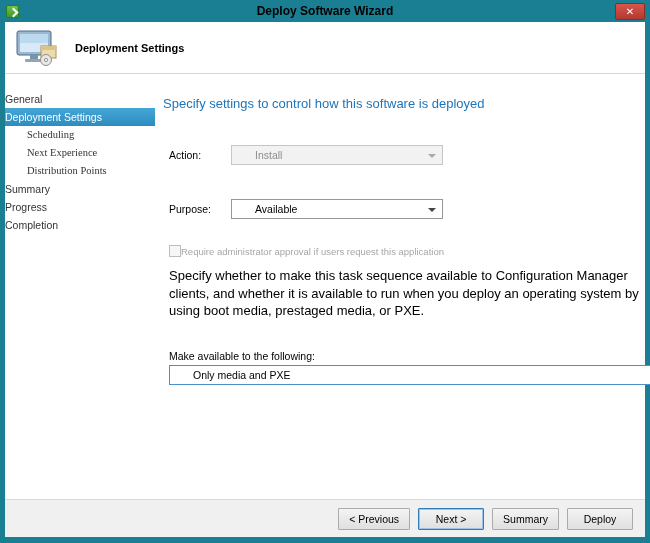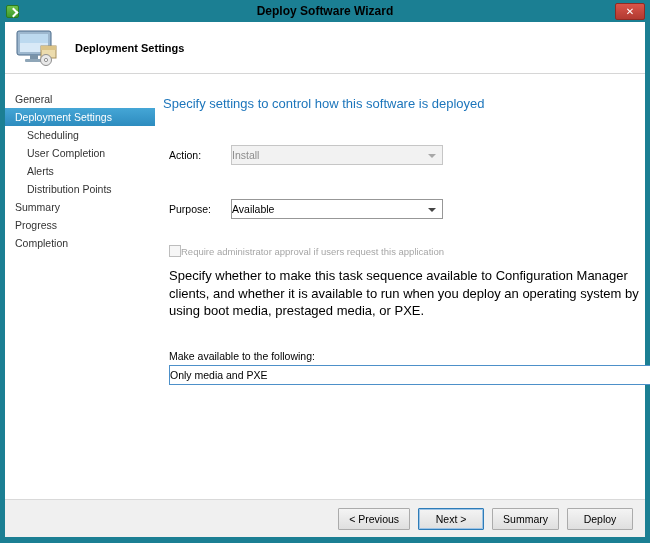--- a/index.html
+++ b/index.html
@@ -55,41 +55,41 @@
   .header{
     height:52px; background:#fff; display:flex; align-items:center;
     padding-left:10px; border-bottom:1px solid #d6d6d6; flex:0 0 auto;
   }
   .header-icon{ width:46px; height:38px; display:inline-block; }
   .header-title{ font-weight:bold; font-size:11px; margin-left:14px; }
   
   .body{ flex:1 1 auto; display:flex; min-height:0; }
   .sidebar{ width:150px; flex:0 0 auto; padding-top:16px; }
   .nav-item{
-    height:18px; line-height:18px; padding-left:10px;
+    height:18px; line-height:18px; 
     font-size:10.5px; color:#333; cursor:pointer; white-space:nowrap;
   }
-  .nav-item.sub{ padding-left:22px; }
+  .nav-item.sub{ padding-left:22px;font-family:Liberation Serif, serif; }
   .nav-item.selected{
     background:linear-gradient(#45a6d6,#2d8cbf);
     color:#fff;
   }
   .content{ flex:1 1 auto; padding:22px 12px 0 8px; }
   .heading{
     color:var(--heading-blue); font-size:13px; font-weight:normal;
     margin-bottom:34px;
   }
   
   .form{ padding-left:6px; }
   .row{ display:flex; align-items:center; margin-bottom:6px;margin-top:34px; }
   .row label{ width:62px; font-size:10.5px; }
   .combo{
     width:212px; height:20px; background:#fff;
     border:1px solid #979797; display:flex; align-items:center;
-    padding-left:0; position:relative; font-size:10.5px; cursor:pointer;
+    padding-left:23px; position:relative; font-size:10.5px; cursor:pointer;
   }
   .combo .arrow{
     position:absolute; right:6px; top:8px;
     width:0; height:0; border-left:4px solid transparent;
     border-right:4px solid transparent; border-top:4px solid #444;
   }
   .combo.disabled{
     background:#f2f2f2; border-color:#c6c6c6; color:#8d8d8d; cursor:default;
   }
   .combo.disabled .arrow{ border-top-color:#a8a8a8; }
@@ -154,22 +154,21 @@
     </span>
     <span class="header-title">Deployment Settings</span>
   </div>
 
   <div class="body">
 
     <nav class="sidebar">
       <div class="nav-item">General</div>
       <div class="nav-item selected">Deployment Settings</div>
       <div class="nav-item sub">Scheduling</div>
-      <div class="nav-item sub">User Completion</div>
-      <div class="nav-item sub">Alerts</div>
+      <div class="nav-item sub">Next Experience</div>
       <div class="nav-item sub">Distribution Points</div>
       <div class="nav-item">Summary</div>
       <div class="nav-item">Progress</div>
       <div class="nav-item">Completion</div>
     </nav>
 
     <div class="content">
       <h1 class="heading">Specify settings to control how this software is deployed</h1>
 
       <div class="form">

